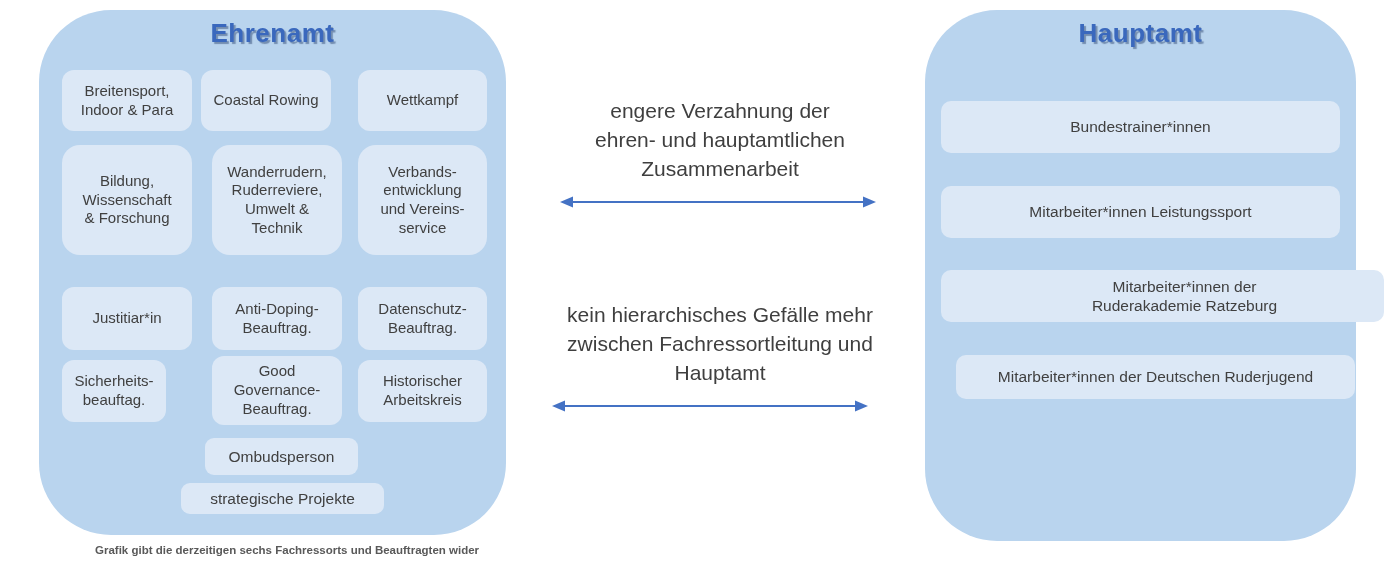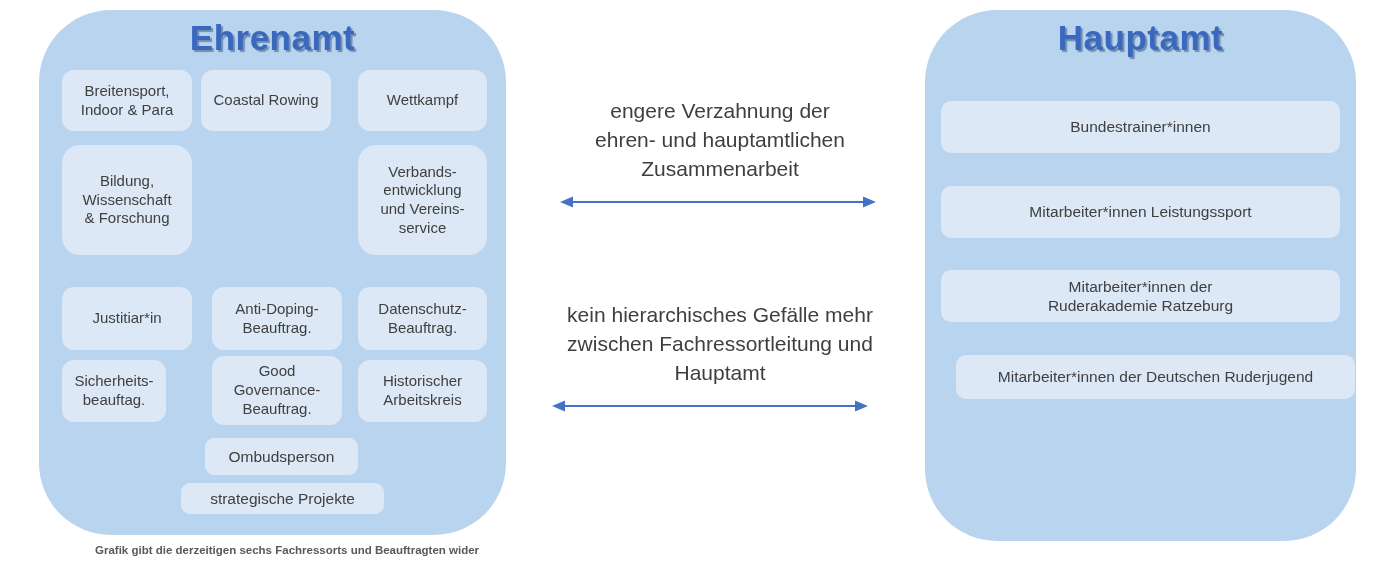--- a/index.html
+++ b/index.html
@@ -14,21 +14,21 @@
     position: absolute;
     background: #b9d4ee;
     border-radius: 72px;
   }
   #panel-ehrenamt { left: 39px; top: 10px; width: 467px; height: 525px; }
   #panel-hauptamt { left: 925px; top: 10px; width: 431px; height: 531px; }
   .panel-title {
     position: absolute;
     left: 0; top: 8px; width: 100%;
     text-align: center;
-    font-size: 35px;
+    font-size: 26px;
     font-weight: bold;
     color: #3a68bd;
     text-shadow: 2px 2px 1px rgba(32, 56, 100, 0.45);
     letter-spacing: 0.5px;
   }
   .box {
     position: absolute;
     background: #dce8f6;
     color: #404040;
     display: flex;
@@ -67,20 +67,24 @@
   <div class="panel-title">Ehrenamt</div>
 
   <div class="box" style="left:23px; top:60px; width:130px; height:61px;">Breitensport,
 Indoor &amp; Para</div>
   <div class="box" style="left:162px; top:60px; width:130px; height:61px;">Coastal Rowing</div>
   <div class="box" style="left:319px; top:60px; width:129px; height:61px;">Wettkampf</div>
 
   <div class="box tall" style="left:23px; top:135px; width:130px; height:110px;">Bildung,
 Wissenschaft
 &amp; Forschung</div>
+  <div class="box tall" style="left:173px; top:135px; width:130px; height:110px;">Wanderrudern,
+Ruderreviere,
+Umwelt &amp;
+Technik</div>
   <div class="box tall" style="left:319px; top:135px; width:129px; height:110px;">Verbands-
 entwicklung
 und Vereins-
 service</div>
 
   <div class="box" style="left:23px; top:277px; width:130px; height:63px;">Justitiar*in</div>
   <div class="box" style="left:173px; top:277px; width:130px; height:63px;">Anti-Doping-
 Beauftrag.</div>
   <div class="box" style="left:319px; top:277px; width:129px; height:63px;">Datenschutz-
 Beauftrag.</div>
@@ -119,18 +123,18 @@
     <polygon points="0,7 13,1.5 13,12.5" fill="#4472c4"></polygon>
     <polygon points="316,7 303,1.5 303,12.5" fill="#4472c4"></polygon>
   </svg>
 </div>
 
 <div class="panel" id="panel-hauptamt">
   <div class="panel-title">Hauptamt</div>
 
   <div class="box wide" style="left:16px; top:91px; width:399px; height:52px;">Bundestrainer*innen</div>
   <div class="box wide" style="left:16px; top:176px; width:399px; height:52px;">Mitarbeiter*innen Leistungssport</div>
-  <div class="box wide" style="left:16px; top:260px; width:399px; height:52px;">Mitarbeiter*innen der
+  <div class="box wide" style="left:16px; top:260px; width:399px; height:52px;padding-left:44px;">Mitarbeiter*innen der
 Ruderakademie Ratzeburg</div>
   <div class="box wide" style="left:16px; top:345px; width:399px; height:44px;margin-left:15px;">Mitarbeiter*innen der Deutschen Ruderjugend</div>
 </div>
 
 <div class="caption">Grafik gibt die derzeitigen sechs Fachressorts und Beauftragten wider</div>
 
 </body></html>

